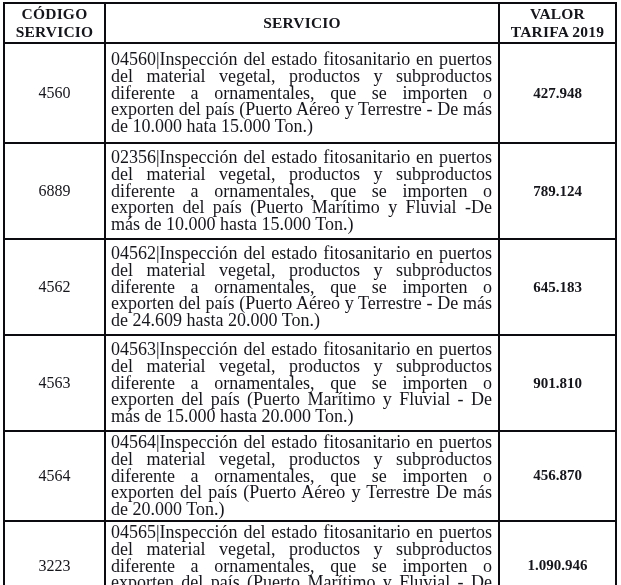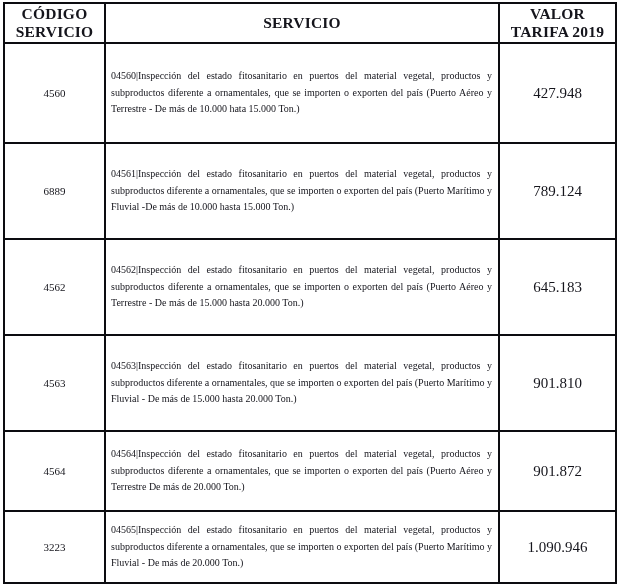--- a/index.html
+++ b/index.html
@@ -43,34 +43,35 @@
     text-align: center;
     white-space: pre-line;
     letter-spacing: 0.2px;
     padding: 1px 2px;
   }
   thead tr { height: 40px; }
 
   
   td.codigo {
     text-align: center;
-    font-size: 11px;
+    font-size: 16px;
     padding: 0 4px;
   }
   td.concepto {
     text-align: justify;
     text-justify: inter-word;
-    font-size: 10px;
+    font-size: 18px;
     line-height: 16.8px;
     padding: 2px 6px 2px 5px;
   }
   td.valor {
     text-align: center;
     font-size: 15px;
     padding: 0 20px;
+    font-weight: bold;
   }
 
   
   tbody tr.r1 { height: 100px; }
   tbody tr.r2 { height: 96px; }
   tbody tr.r3 { height: 96px; }
   tbody tr.r4 { height: 96px; }
   tbody tr.r5 { height: 80px; }
   tbody tr.r6 { height: 72px; }
 </style>
@@ -94,37 +95,37 @@
       </tr>
     </thead>
     <tbody>
       <tr class="r1">
         <td class="codigo">4560</td>
         <td class="concepto">04560|Inspección del estado fitosanitario en puertos del material vegetal, productos y subproductos diferente a ornamentales, que se importen o exporten del país (Puerto Aéreo y Terrestre - De más de 10.000 hata 15.000 Ton.)</td>
         <td class="valor">427.948</td>
       </tr>
       <tr class="r2">
         <td class="codigo">6889</td>
-        <td class="concepto">04561|Inspección del estado fitosanitario en puertos del material vegetal, productos y subproductos diferente a ornamentales, que se importen o exporten del país (Puerto Marítimo y Fluvial -De más de 10.000 hasta 15.000 Ton.)</td>
+        <td class="concepto">02356|Inspección del estado fitosanitario en puertos del material vegetal, productos y subproductos diferente a ornamentales, que se importen o exporten del país (Puerto Marítimo y Fluvial -De más de 10.000 hasta 15.000 Ton.)</td>
         <td class="valor">789.124</td>
       </tr>
       <tr class="r3">
         <td class="codigo">4562</td>
-        <td class="concepto">04562|Inspección del estado fitosanitario en puertos del material vegetal, productos y subproductos diferente a ornamentales, que se importen o exporten del país (Puerto Aéreo y Terrestre - De más de 15.000 hasta 20.000 Ton.)</td>
+        <td class="concepto">04562|Inspección del estado fitosanitario en puertos del material vegetal, productos y subproductos diferente a ornamentales, que se importen o exporten del país (Puerto Aéreo y Terrestre - De más de 24.609 hasta 20.000 Ton.)</td>
         <td class="valor">645.183</td>
       </tr>
       <tr class="r4">
         <td class="codigo">4563</td>
         <td class="concepto">04563|Inspección del estado fitosanitario en puertos del material vegetal, productos y subproductos diferente a ornamentales, que se importen o exporten del país (Puerto Marítimo y Fluvial - De más de 15.000 hasta 20.000 Ton.)</td>
         <td class="valor">901.810</td>
       </tr>
       <tr class="r5">
         <td class="codigo">4564</td>
         <td class="concepto">04564|Inspección del estado fitosanitario en puertos del material vegetal, productos y subproductos diferente a ornamentales, que se importen o exporten del país (Puerto Aéreo y Terrestre De más de 20.000 Ton.)</td>
-        <td class="valor">901.872</td>
+        <td class="valor">456.870</td>
       </tr>
       <tr class="r6">
         <td class="codigo">3223</td>
         <td class="concepto">04565|Inspección del estado fitosanitario en puertos del material vegetal, productos y subproductos diferente a ornamentales, que se importen o exporten del país (Puerto Marítimo y Fluvial - De más de 20.000 Ton.)</td>
         <td class="valor">1.090.946</td>
       </tr>
     </tbody>
   </table>
 </div>
 

